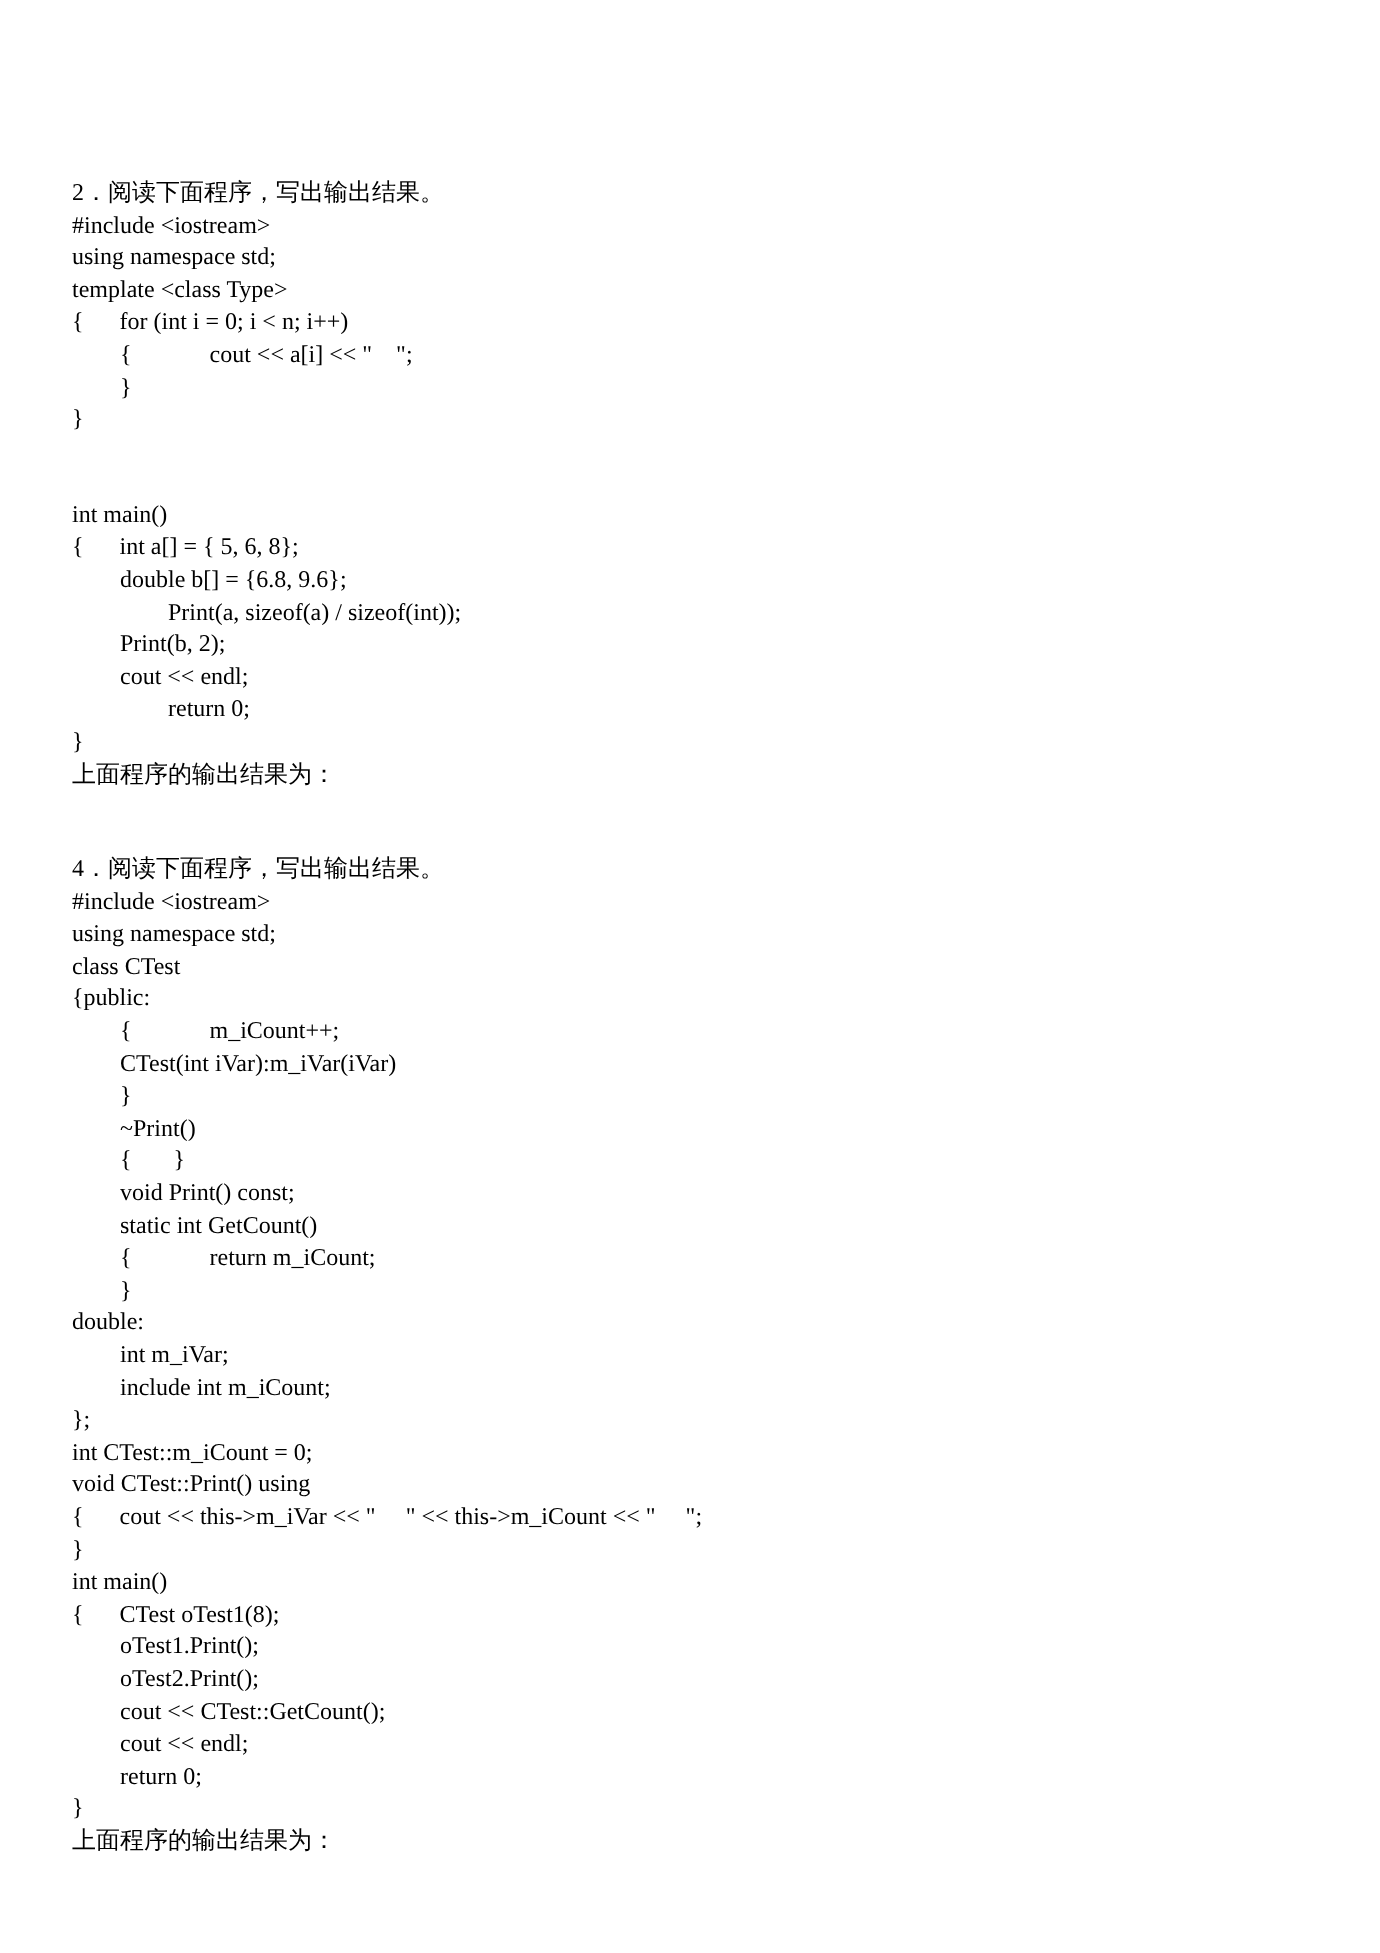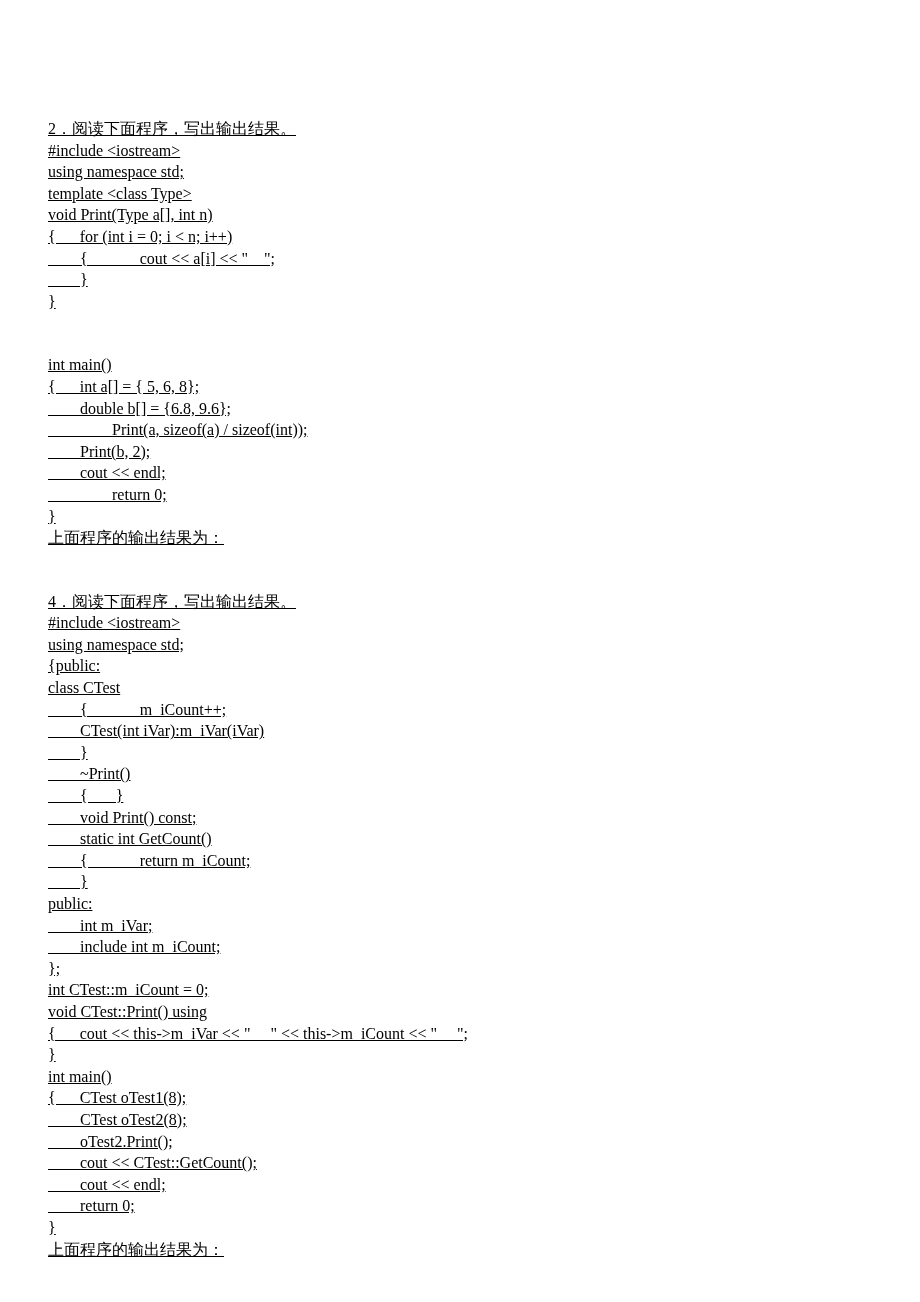--- a/index.html
+++ b/index.html
@@ -12,36 +12,34 @@
     line-height: 1.35;
   }
   .page {
     width: 920px;
     min-height: 1302px;
     box-sizing: border-box;
     padding: 118px 48px 40px 48px;
   }
   .line {
     white-space: pre;
-    text-decoration: underline;
   }
   .blank {
     height: 21px;
   }
 </style>
 </head>
 <body>
 
 <div class="page">
 
   <div class="line">2．阅读下面程序，写出输出结果。</div>
   <div class="line">#include &lt;iostream&gt;</div>
   <div class="line">using namespace std;</div>
   <div class="line">template &lt;class Type&gt;</div>
-  <div class="line">void Print(Type a[], int n)</div>
   <div class="line">{      for (int i = 0; i &lt; n; i++)</div>
   <div class="line">        {             cout &lt;&lt; a[i] &lt;&lt; "    ";</div>
   <div class="line">        }</div>
   <div class="line">}</div>
   <div class="blank"></div>
   <div class="blank"></div>
   <div class="line">int main()</div>
   <div class="line">{      int a[] = { 5, 6, 8};</div>
   <div class="line">        double b[] = {6.8, 9.6};</div>
   <div class="line">                Print(a, sizeof(a) / sizeof(int));</div>
@@ -50,42 +48,42 @@
   <div class="line">                return 0;</div>
   <div class="line">}</div>
   <div class="line">上面程序的输出结果为：</div>
 
   <div class="blank"></div>
   <div class="blank"></div>
 
   <div class="line">4．阅读下面程序，写出输出结果。</div>
   <div class="line">#include &lt;iostream&gt;</div>
   <div class="line">using namespace std;</div>
+  <div class="line">class CTest</div>
   <div class="line">{public:</div>
-  <div class="line">class CTest</div>
   <div class="line">        {             m_iCount++;</div>
   <div class="line">        CTest(int iVar):m_iVar(iVar)</div>
   <div class="line">        }</div>
   <div class="line">        ~Print()</div>
   <div class="line">        {       }</div>
   <div class="line">        void Print() const;</div>
   <div class="line">        static int GetCount()</div>
   <div class="line">        {             return m_iCount;</div>
   <div class="line">        }</div>
-  <div class="line">public:</div>
+  <div class="line">double:</div>
   <div class="line">        int m_iVar;</div>
   <div class="line">        include int m_iCount;</div>
   <div class="line">};</div>
   <div class="line">int CTest::m_iCount = 0;</div>
   <div class="line">void CTest::Print() using</div>
   <div class="line">{      cout &lt;&lt; this-&gt;m_iVar &lt;&lt; "     " &lt;&lt; this-&gt;m_iCount &lt;&lt; "     ";</div>
   <div class="line">}</div>
   <div class="line">int main()</div>
   <div class="line">{      CTest oTest1(8);</div>
-  <div class="line">        CTest oTest2(8);</div>
+  <div class="line">        oTest1.Print();</div>
   <div class="line">        oTest2.Print();</div>
   <div class="line">        cout &lt;&lt; CTest::GetCount();</div>
   <div class="line">        cout &lt;&lt; endl;</div>
   <div class="line">        return 0;</div>
   <div class="line">}</div>
   <div class="line">上面程序的输出结果为：</div>
 
   <div class="blank"></div>
 
 </div>

